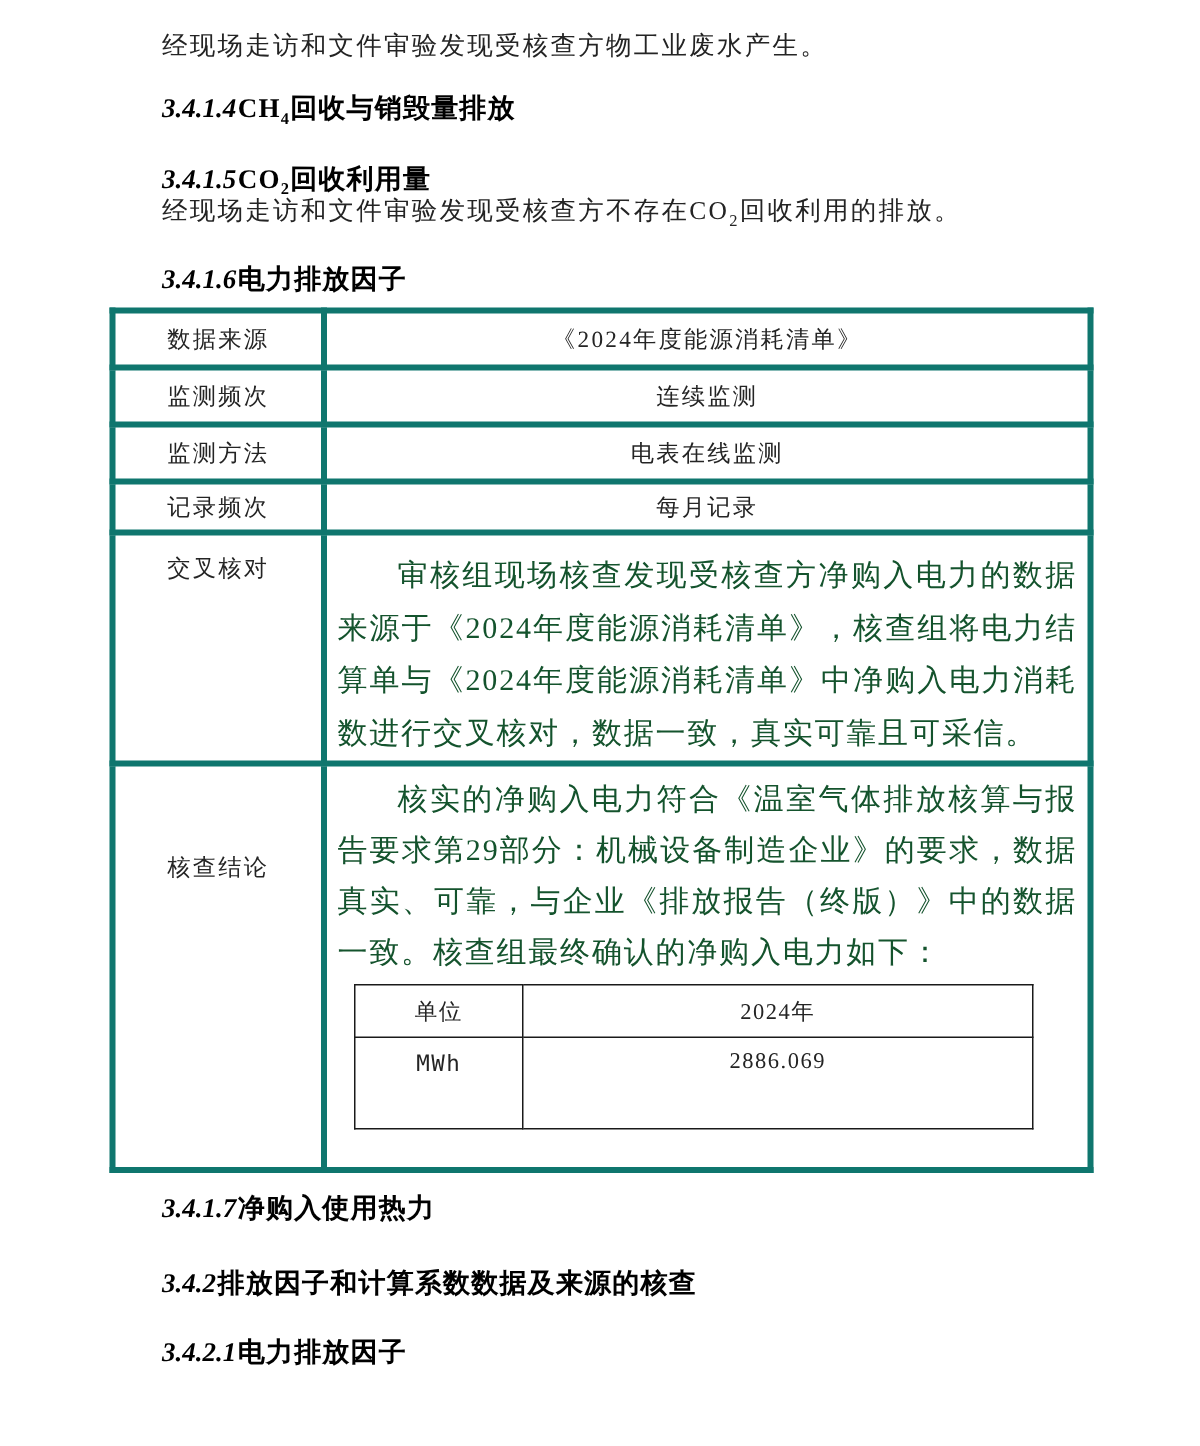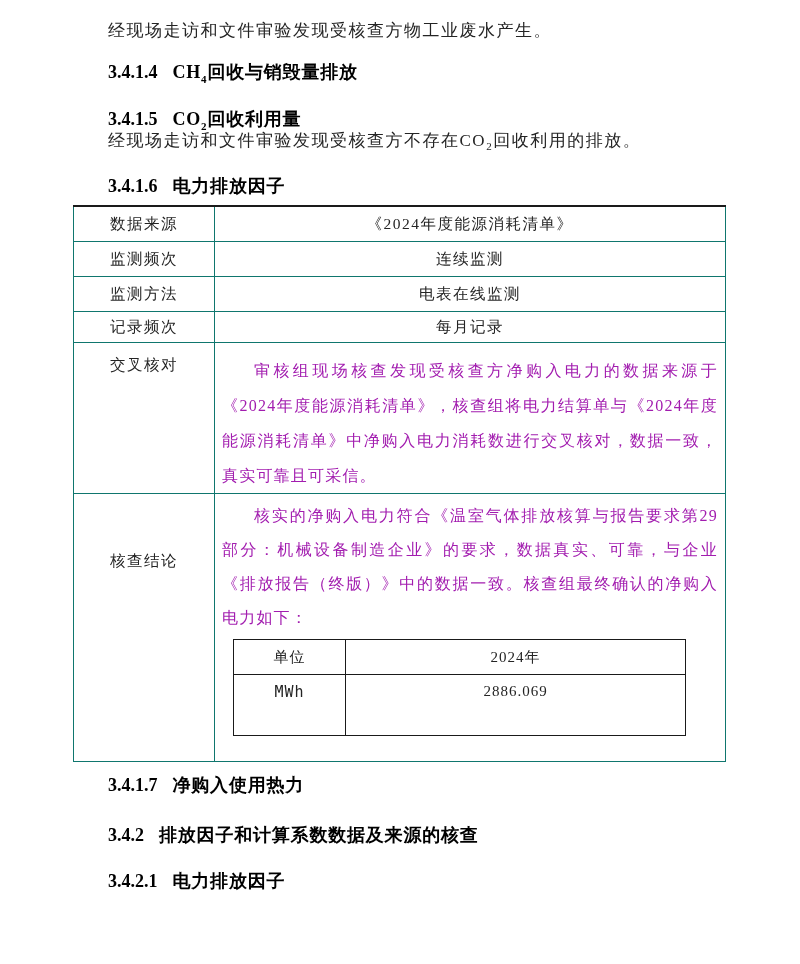--- a/index.html
+++ b/index.html
@@ -9,55 +9,55 @@
     color:#1f1f1f;box-sizing:border-box;padding-top:20px;
   }
   p.body{
     margin:0 90px 0 108px;font-size:17px;line-height:22px;
     letter-spacing:1.5px;color:#242424;
   }
   .hd{
     margin:0 60px 0 108px;font-size:18px;line-height:22px;font-weight:700;
     color:#000;letter-spacing:0.8px;
   }
-  .hd .num{letter-spacing:0px;margin-right:15px;}
+  .hd .num{letter-spacing:0px;margin-right:1px;font-style:italic;}
   sub{font-size:11px;line-height:0;}
   
   .mt-h1{margin-top:19px;}   
   .mt-p1{margin-top:21px;}
   .mt-h2{margin-top:25px;}   
   .mt-p2{margin-top:19px;}
   .mt-h3{margin-top:23px;}   
   .mt-h4{margin-top:12px;}   
   .mt-p3{margin-top:22px;}
   .mt-h5{margin-top:28px;}   
   .mt-h6{margin-top:24px;}   
 
   table.main{
     margin:8px 0 0 73px;width:652px;border-collapse:collapse;table-layout:fixed;
     border:1px solid #1a1a1a;border-top-width:2px;
   }
   table.main td{
-    border:1px solid #0f766e;font-size:15.5px;letter-spacing:1.5px;
+    border:4px solid #0f766e;font-size:15.5px;letter-spacing:1.5px;
     color:#242424;vertical-align:middle;padding:0;
   }
   col.c1{width:141px;} col.c2{width:511px;}
   td.lbl{text-align:center;}
   td.val{text-align:center;}
   tr.r34 td{height:34px;}
   tr.r30 td{height:30px;}
   tr.r27 td{height:27px;}
   tr.r6 td{height:125px;}
   tr.r7 td{height:210px;}
   tr.r6 td.lbl, tr.r7 td.lbl{vertical-align:top;}
   tr.r6 td.lbl{padding-top:12px;}
   tr.r7 td.lbl{padding-top:57px;margin-top:15px;}
   td.val .cell-p{
     margin:0;padding:0 7px;text-align:justify;text-indent:2em;
-    font-size:16px;line-height:35px;letter-spacing:1.2px;color:#a21caf;
+    font-size:20px;line-height:35px;letter-spacing:1.2px;color:#14532d;
   }
   tr.r6 td.val{vertical-align:top;}
   tr.r6 td.val .cell-p{padding-top:10px;}
   tr.r7 td.val{vertical-align:top;}
   tr.r7 td.val .cell-p{padding-top:5px;line-height:34px;}
   table.inner{
     margin:4px 0 12px 18px;width:452px;border-collapse:collapse;table-layout:fixed;
     border:1px solid #1a1a1a;
   }
   table.inner td{border:1px solid #1a1a1a;font-size:15px;letter-spacing:1px;

